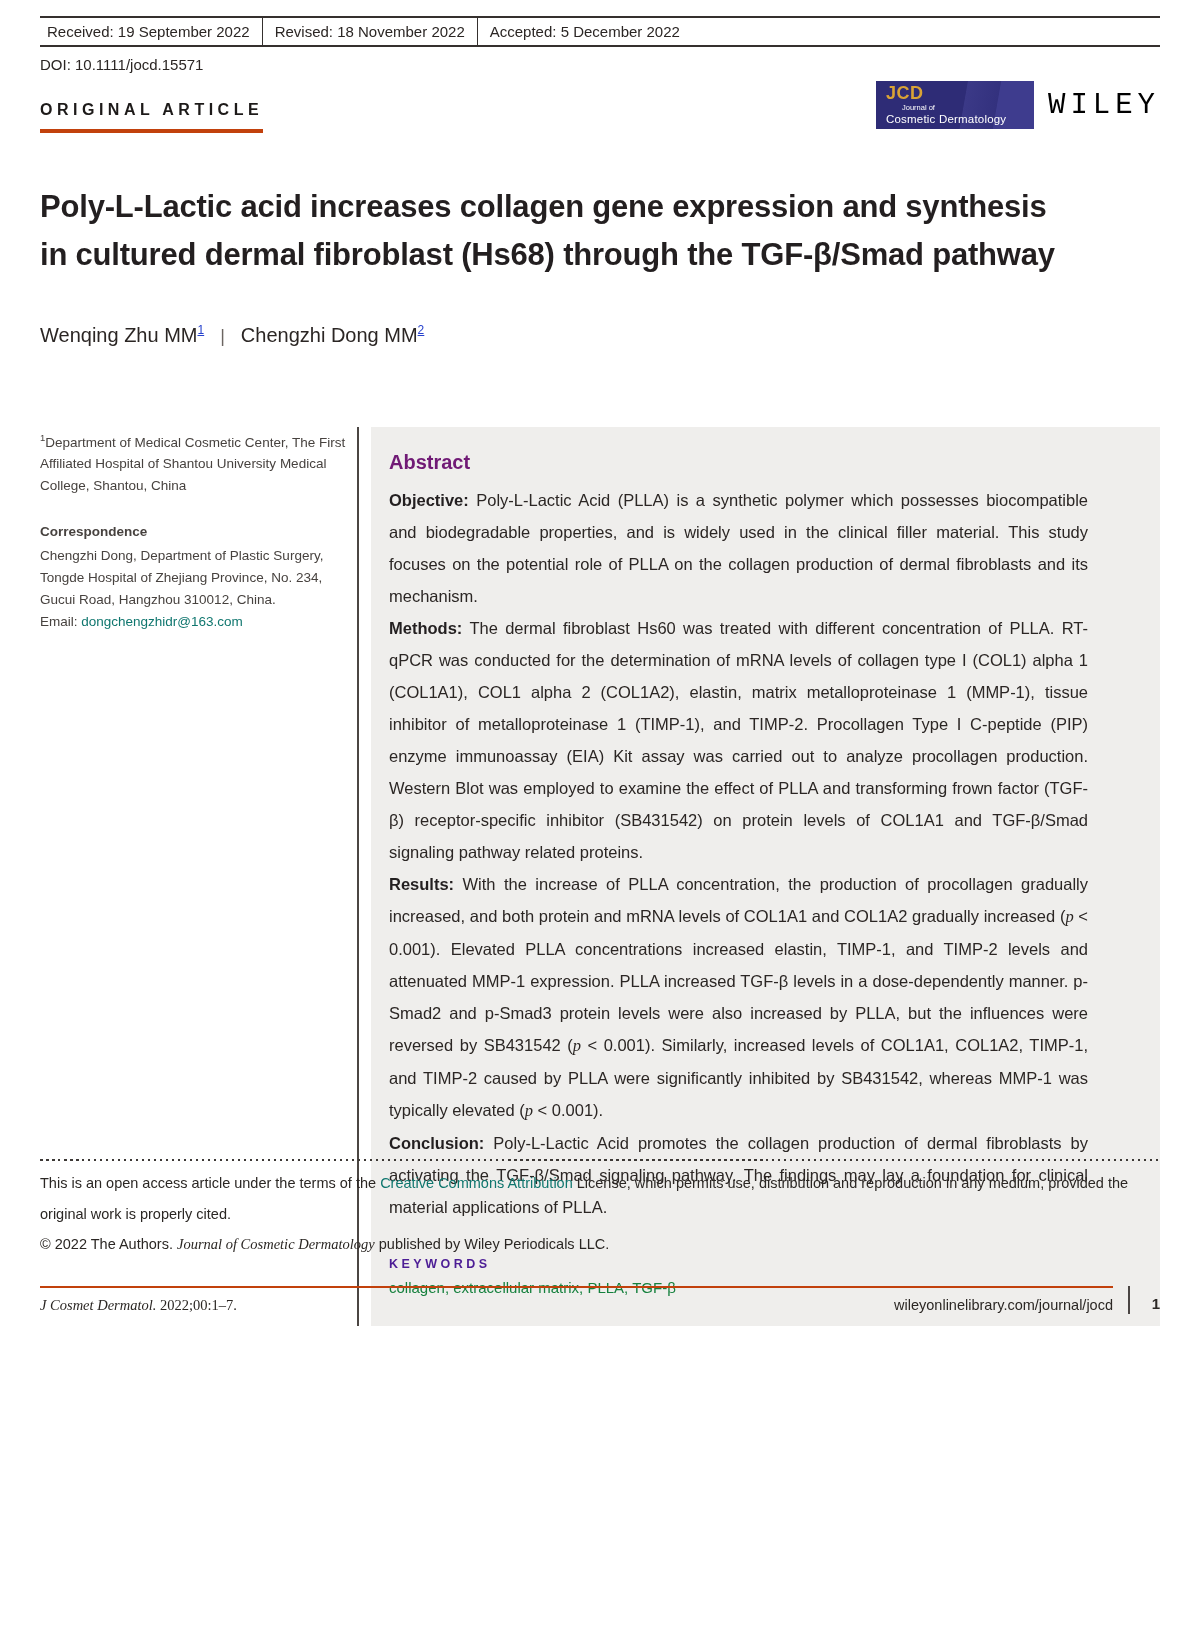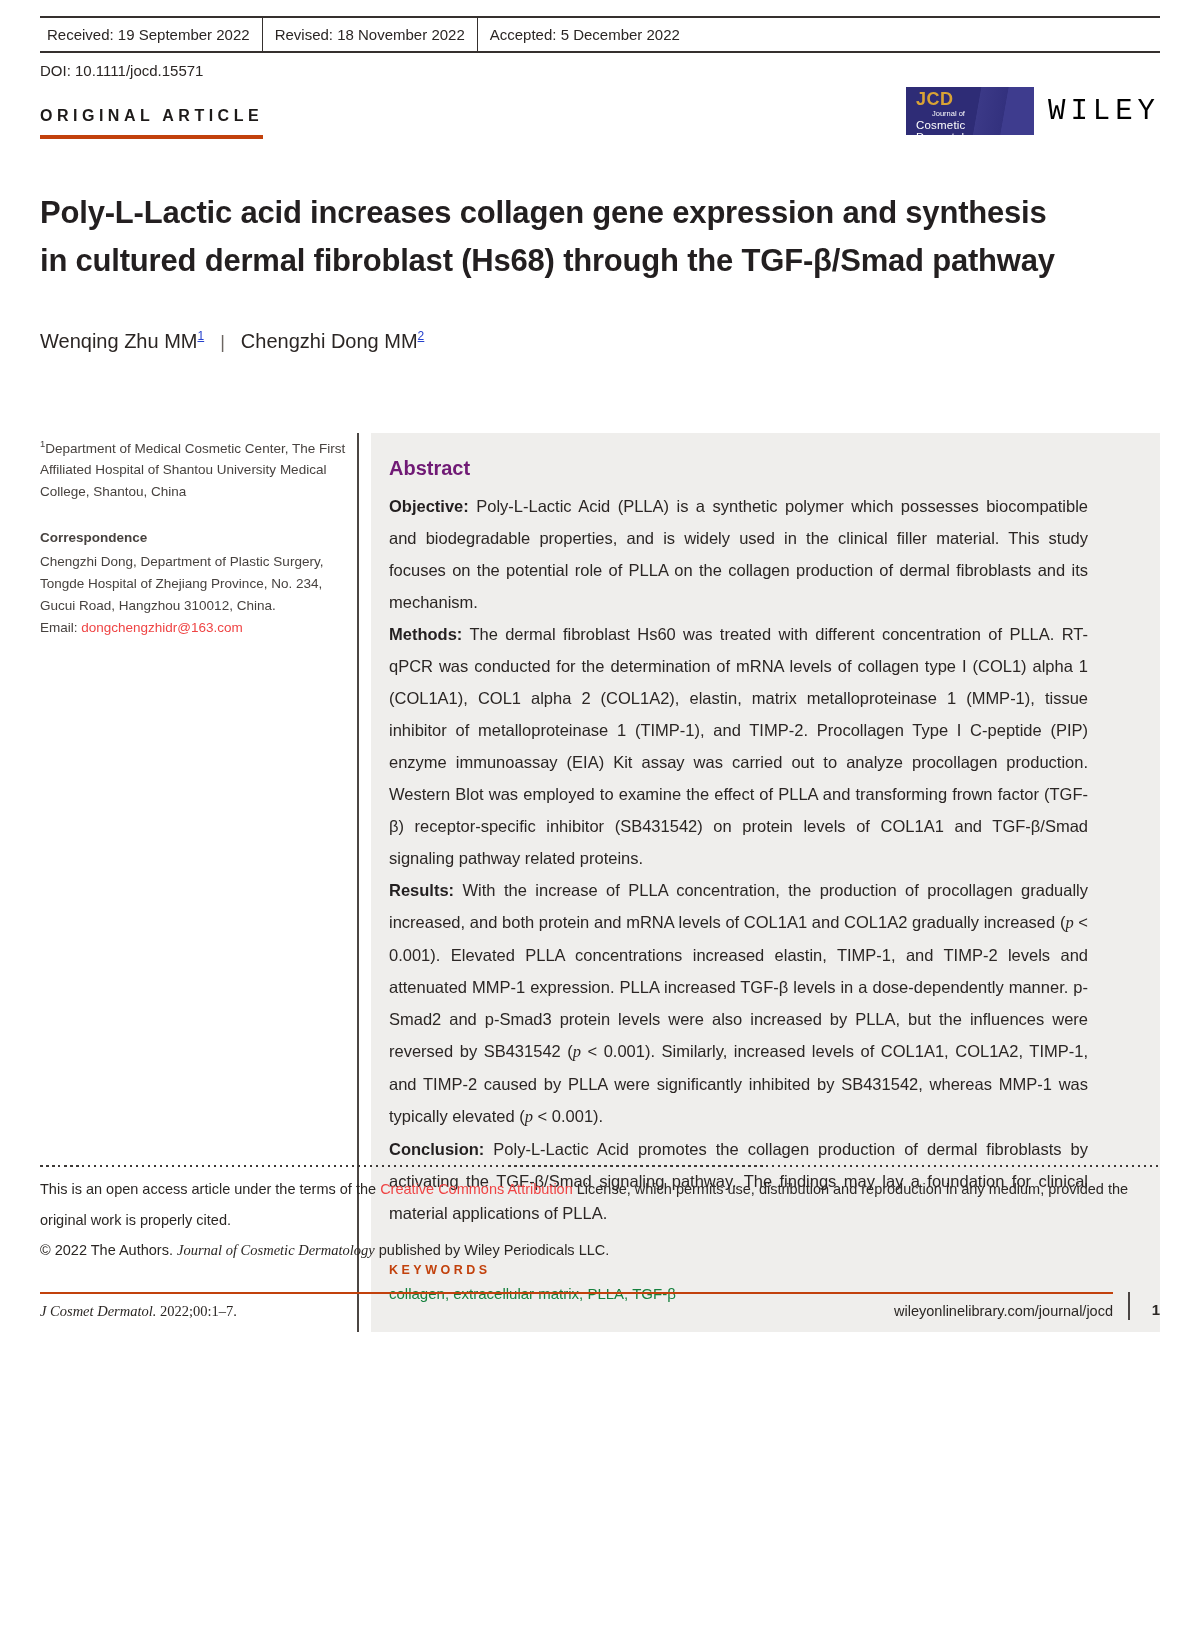--- a/index.html
+++ b/index.html
@@ -9,36 +9,36 @@
     background:#ffffff; color:#262120;
     font-family:"Liberation Sans","DejaVu Sans",sans-serif;
     -webkit-font-smoothing:antialiased;
   }
   .page { padding:0 40px; position:relative; }
 
   
   .dates-bar {
     margin-top:16px;
     border-top:2px solid #35302e; border-bottom:2px solid #35302e;
-    display:flex; align-items:stretch; height:37px;
+    display:flex; align-items:stretch; height:31px;
   }
   .date-item { display:flex; align-items:center; font-size:15px; color:#2b2624; padding:0 12px; }
   .date-item:first-child { padding-left:7px; }
   .date-sep { width:1px; background:#35302e; }
   .doi-line { margin-top:9px; font-size:15px; color:#2b2624; }
 
   
   .header-row { margin-top:8px; display:flex; justify-content:space-between; align-items:flex-end; }
   .article-type {
     font-size:16px; font-weight:bold; letter-spacing:4.5px; color:#1d1a19;
     border-bottom:4px solid #c2410c; padding-bottom:10px; display:inline-block;
   }
   .logos { display:flex; align-items:center; gap:14px; margin-bottom:4px; }
   .jcd-logo {
-    width:128px; height:48px; position:relative; overflow:hidden;
+    width:158px; height:48px; position:relative; overflow:hidden;
     background:linear-gradient(100deg,#2e2c76 55%, #3b3987 55.5%, #33317e 75%, #3e3c8e 75.5%);
     padding:3px 8px 4px 10px;
   }
   .jcd-abbr { color:#d9a335; font-size:18px; font-weight:bold; letter-spacing:0.5px; line-height:18px; }
   .jcd-line1 { color:#ffffff; font-size:7.5px; margin:1px 0 1px 16px; }
   .jcd-line2 { color:#ffffff; font-size:11.5px; letter-spacing:0.2px; }
   .wiley-logo {
     font-family:Liberation Mono, monospace;
     font-size:29px; letter-spacing:5px; color:#000000; line-height:1;
   }
@@ -52,35 +52,35 @@
   .author sup { font-size:12px; color:#2540cc; text-decoration:underline; }
   .author-sep { color:#6b6561; margin:0 16px; font-size:18px; }
 
   
   .columns { margin-top:80px; display:flex; align-items:stretch; }
   .sidebar { width:317px; flex:0 0 317px; font-size:13.5px; line-height:22px; color:#47423f; padding-right:11px; }
   .affiliation { margin-bottom:13px; }
   .affiliation sup { font-size:9.5px; }
   .correspondence { margin-top:24px; }
   .corr-heading { font-weight:bold; margin-bottom:2px; }
-  a.link { color:#ef4444; text-decoration:none; }
+  a.link { color:#0f766e; text-decoration:none; }
 
   .col-rule { width:2px; background:#4b4643; flex:0 0 2px; }
   .abstract-box {
     flex:1; margin-left:12px; background:#efeeec;
     padding:24px 72px 30px 18px;
   }
   .abstract-heading { font-size:20px; font-weight:bold; color:#701a75; margin-bottom:10px; }
   .abstract-par {
     font-size:16.5px; line-height:32px; color:#2b2624; text-align:justify;
   }
   .abstract-par b { color:#231f20; }
   .abstract-par i { font-family:"Liberation Serif","DejaVu Serif",serif; font-style:italic; }
   .keywords-block { margin-top:34px; }
-  .keywords-heading { font-size:12.5px; font-weight:bold; letter-spacing:3.5px; color:#c2410c; }
+  .keywords-heading { font-size:12.5px; font-weight:bold; letter-spacing:3.5px; color:#4c1d95; }
   .keywords-line { margin-top:8px; font-size:15px; color:#15803d; }
 
   
   .footer { position:absolute; left:40px; right:40px; bottom:12px; }
   .dotted-rule {
     height:2px; margin-bottom:7px;
     background:repeating-linear-gradient(to right,#3c3835 0 2.5px,transparent 2.5px 6px);
   }
   .oa-text { font-size:14.5px; line-height:30.5px; color:#2b2724; }
   .folio-row { display:flex; align-items:stretch; margin-top:26px; }

